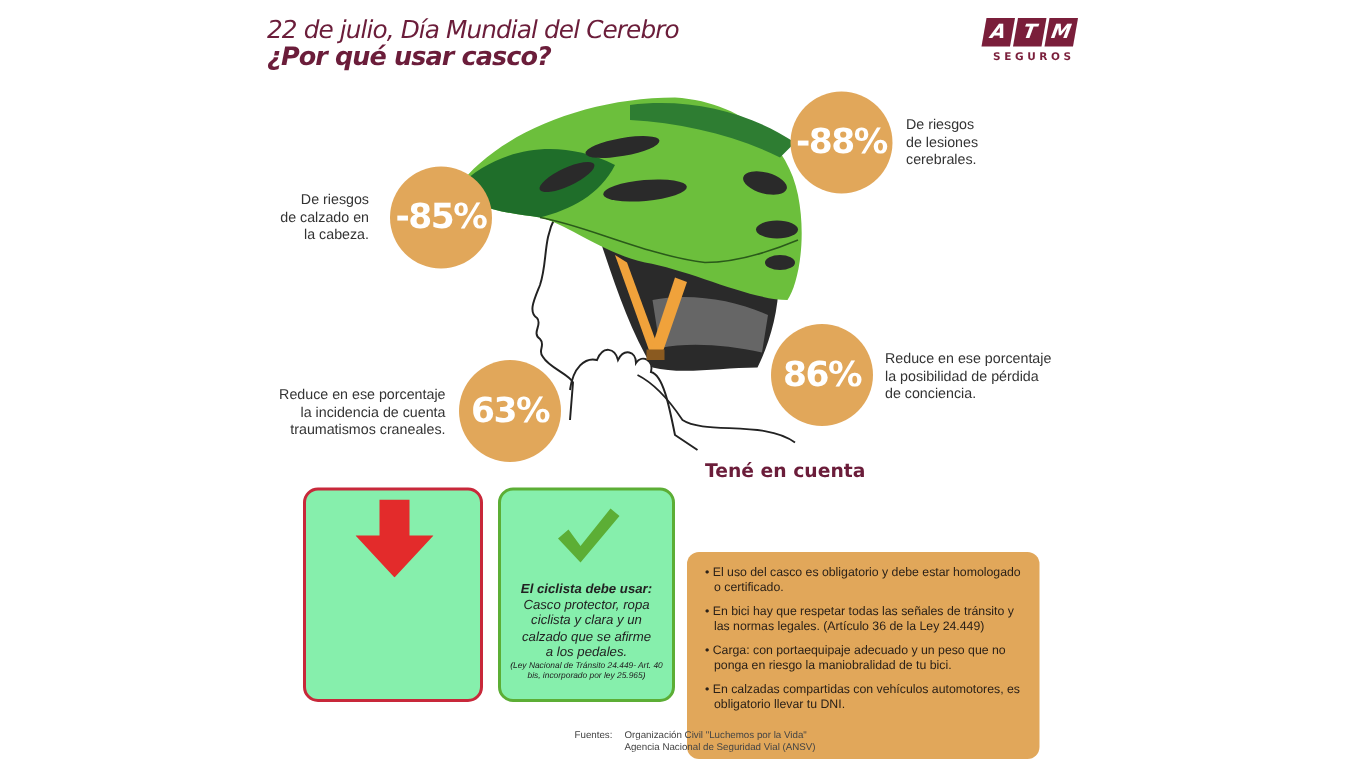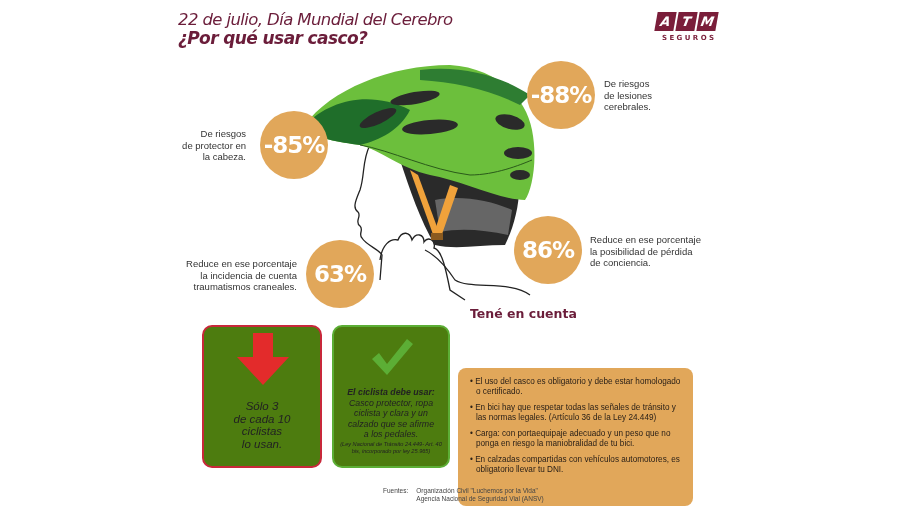--- a/index.html
+++ b/index.html
@@ -7,21 +7,21 @@
     .abs { position:absolute; }
     .title1 { left:178px; top:10px; font-size:16.5px; color:#6b1d3a; font-style:italic; letter-spacing:-0.6px; }
     .title2 { left:178px; top:28px; font-size:17px; color:#6b1d3a; font-style:italic; font-weight:bold; letter-spacing:-0.6px; }
     .logo { left:656px; top:12px; width:62px; height:36px; }
     .logo .boxes { display:flex; gap:2px; }
     .logo .box { width:19px; height:19px; background:#7a1e3a; color:#fff; font-weight:bold; font-style:italic; font-size:13px; display:flex; align-items:center; justify-content:center; transform:skewX(-10deg); }
     .logo .sub { font-size:7px; color:#7a1e3a; letter-spacing:2.4px; font-weight:bold; margin-top:3px; padding-left:6px; }
     .circle { background:#e1a75a; border-radius:50%; color:#fff; font-weight:bold; display:flex; align-items:center; justify-content:center; letter-spacing:-1px; }
     .stat-label { font-size:9.5px; color:#333; line-height:11.5px; font-family:"Liberation Sans", sans-serif; }
     .right { text-align:right; }
-    .card { border-radius:10px; background:#4d7c0f; box-sizing:border-box; }
+    .card { border-radius:10px; background:#86efac; box-sizing:border-box; }
     .card-red { left:202px; top:325px; width:120px; height:143px; border:2.5px solid #c8283a; }
     .card-green { left:332px; top:325px; width:118px; height:143px; border:2.5px solid #5cae35; }
     .card-text { font-style:italic; color:#222; text-align:center; font-family:"Liberation Sans", sans-serif; }
     .tips { left:458px; top:327px; width:235px; height:138px; background:#e1a75a; border-radius:8px; box-sizing:border-box; padding:9px 10px 6px 12px;margin-top:41px; }
     .tips-title { left:470px; top:306px; font-size:12.5px; font-weight:bold; color:#6b1d3a; }
     .tip { font-size:8.2px; color:#2b2118; line-height:10px; margin-bottom:6px; font-family:"Liberation Sans", sans-serif; padding-left:6px; text-indent:-6px; }
     .tip::before { content:"• "; }
     .sources { left:383px; top:487px; font-size:6.5px; color:#444; font-family:"Liberation Sans", sans-serif; line-height:8px; display:flex; gap:8px; }
   </style>
 </head>
@@ -61,21 +61,21 @@
   <ellipse cx="145" cy="48" rx="25" ry="6" transform="rotate(-10 145 48)" fill="#2a2a2a"></ellipse>
   <ellipse cx="108" cy="68" rx="20" ry="6" transform="rotate(-25 108 68)" fill="#2a2a2a"></ellipse>
   <ellipse cx="160" cy="77" rx="28" ry="7" transform="rotate(-5 160 77)" fill="#2a2a2a"></ellipse>
   <ellipse cx="240" cy="72" rx="15" ry="7" transform="rotate(15 240 72)" fill="#2a2a2a"></ellipse>
   <ellipse cx="248" cy="103" rx="14" ry="6" fill="#2a2a2a"></ellipse>
   <ellipse cx="250" cy="125" rx="10" ry="5" fill="#2a2a2a"></ellipse>
 </svg>
 
 <div class="abs stat-label right" style="left:180px;top:128px;width:66px;">
   <div>De riesgos</div>
-  <div>de protector en</div>
+  <div>de calzado en</div>
   <div>la cabeza.</div>
 </div>
 <div class="abs circle" style="left:260px;top:111px;width:68px;height:68px;font-size:23px;">-85%</div>
 
 <div class="abs circle" style="left:527px;top:61px;width:68px;height:68px;font-size:23px;">-88%</div>
 <div class="abs stat-label" style="left:604px;top:78px;width:80px;">
   <div>De riesgos</div>
   <div>de lesiones</div>
   <div>cerebrales.</div>
 </div>
@@ -91,26 +91,20 @@
 <div class="abs stat-label" style="left:590px;top:234px;width:120px;">
   <div>Reduce en ese porcentaje</div>
   <div>la posibilidad de pérdida</div>
   <div>de conciencia.</div>
 </div>
 
 <div class="abs card card-red">
   <svg style="position:absolute;left:33px;top:6px;" width="52" height="52" viewBox="0 0 52 52">
     <path d="M16 0 H36 V24 H52 L26 52 L0 24 H16 Z" fill="#e32b2b"></path>
   </svg>
-  <div class="card-text" style="position:absolute;left:0;right:0;top:73px;font-size:11.5px;line-height:12.5px;">
-    <div>Sólo 3</div>
-    <div>de cada 10</div>
-    <div>ciclistas</div>
-    <div>lo usan.</div>
-  </div>
 </div>
 
 <div class="abs card card-green">
   <svg style="position:absolute;left:36px;top:10px;" width="44" height="40" viewBox="0 0 44 40">
     <path d="M2 22 L9 16 L17 27 L37 2 L43 7 L17 38 Z" fill="#5cae35"></path>
   </svg>
   <div class="card-text" style="position:absolute;left:2px;right:2px;top:60px;font-size:8.8px;line-height:10.5px;">
     <div style="font-weight:bold;">El ciclista debe usar:</div>
     <div>Casco protector, ropa</div>
     <div>ciclista y clara y un</div>

